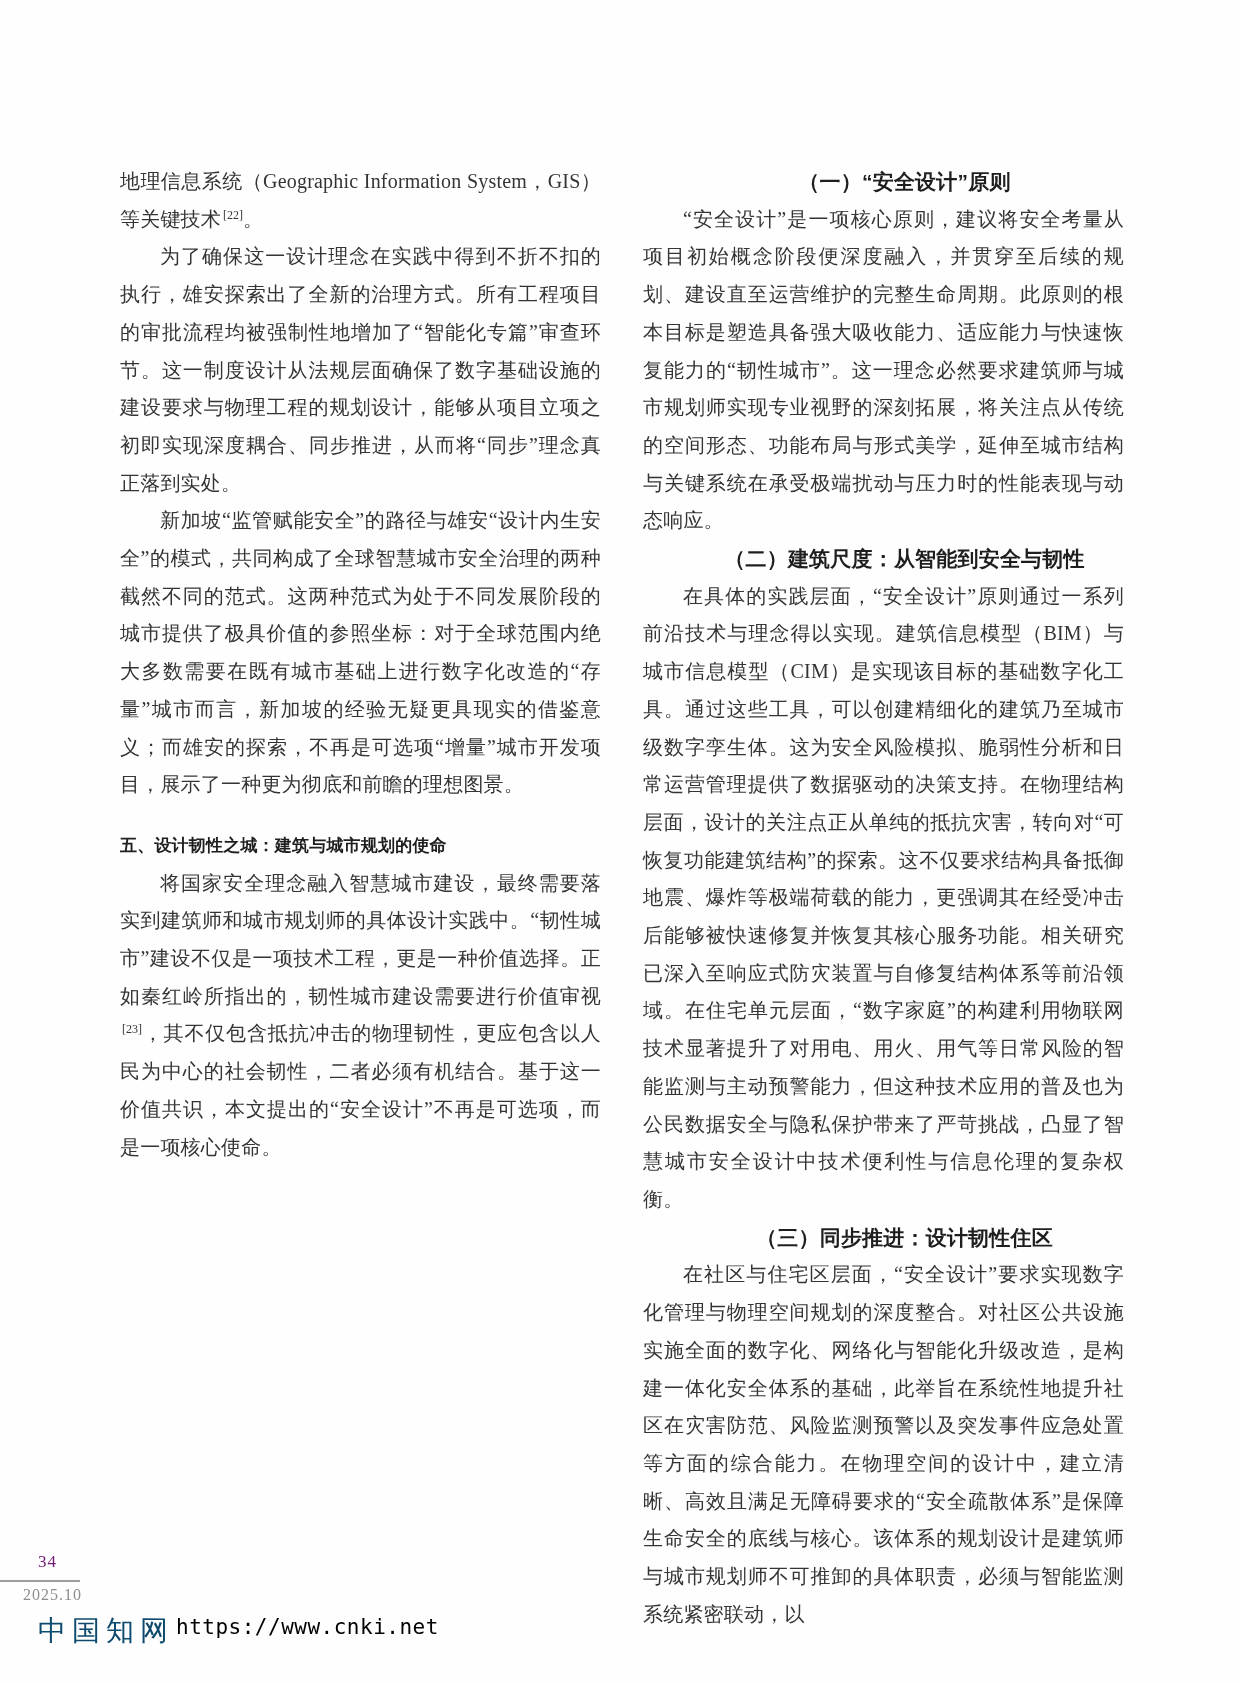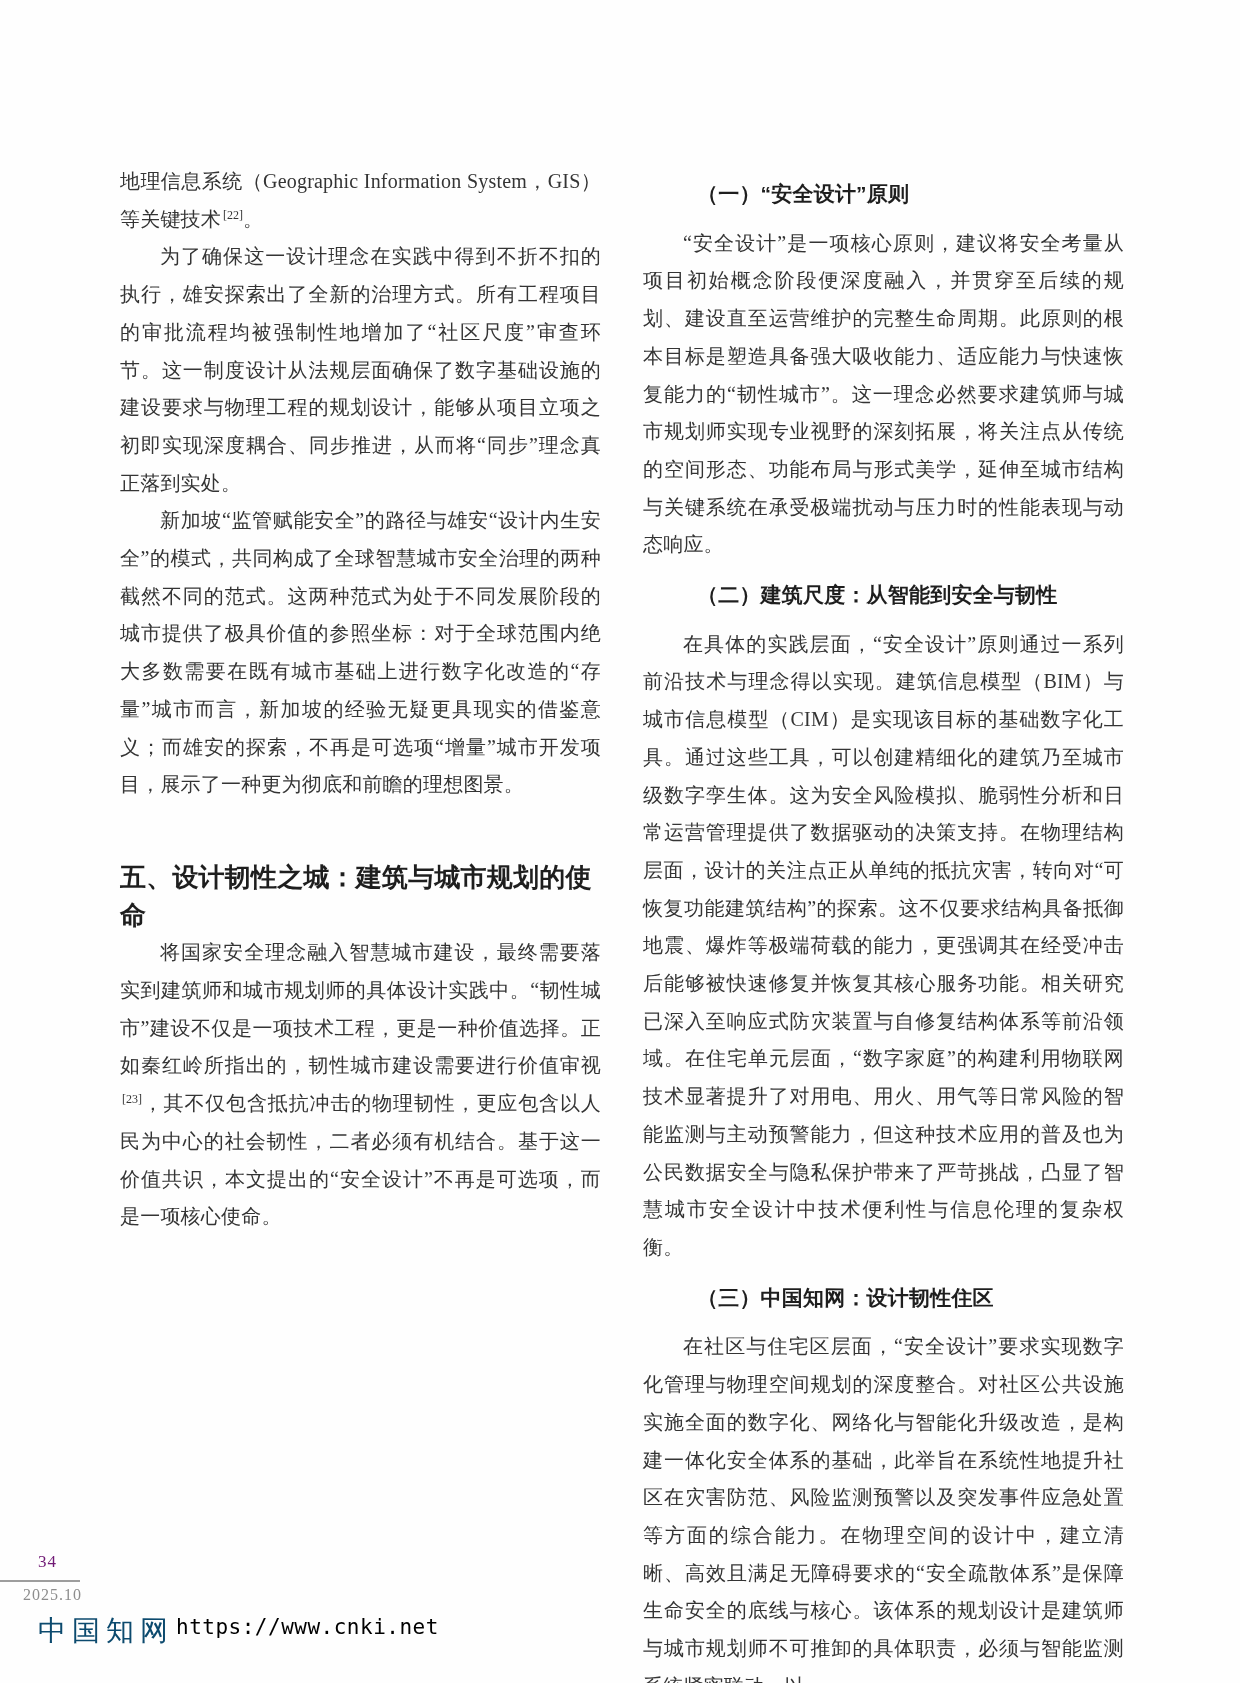--- a/index.html
+++ b/index.html
@@ -30,38 +30,38 @@
     letter-spacing: 0.2px;
   }
   .col-left  { left: 120px; }
   .col-right { left: 643px; }
   .col p {
     margin: 0;
     text-indent: 2em;
   }
   .col p.no-indent { text-indent: 0; }
   .section-heading {
-    margin: 55px 0 0 0;
+    margin: 23px 0 0 0;
     font-family: "Liberation Sans", "DejaVu Sans", sans-serif;
     font-weight: 700;
-    font-size: 26px;
+    font-size: 17px;
     line-height: 37.7px;
     color: #1e1e1e;
     text-indent: 0;
     text-align: left;
   }
   .sub-heading {
-    margin: 12px;
+    margin: 0;
     font-family: "Liberation Sans", "DejaVu Sans", sans-serif;
     font-weight: 700;
     font-size: 21px;
     line-height: 37.7px;
     color: #1e1e1e;
     text-indent: 2em;
-    text-align: left;
+    text-align: center;
   }
   sup.ref {
     font-size: 12px;
     line-height: 0;
     vertical-align: 7px;
     margin-left: 2px;
     letter-spacing: 0;
   }
   
   .page-number {
@@ -106,32 +106,32 @@
     letter-spacing: 0.5px;
   }
 </style>
 </head>
 <body>
 
 <div class="page">
 
   <div class="col col-left">
     <p class="no-indent"><span>地理信息系统（Geographic Information System，GIS）等关键技术</span><sup class="ref">[22]</sup><span>。</span></p>
-    <p>为了确保这一设计理念在实践中得到不折不扣的执行，雄安探索出了全新的治理方式。所有工程项目的审批流程均被强制性地增加了“社区尺度”审查环节。这一制度设计从法规层面确保了数字基础设施的建设要求与物理工程的规划设计，能够从项目立项之初即实现深度耦合、同步推进，从而将“同步”理念真正落到实处。</p>
+    <p>为了确保这一设计理念在实践中得到不折不扣的执行，雄安探索出了全新的治理方式。所有工程项目的审批流程均被强制性地增加了“智能化专篇”审查环节。这一制度设计从法规层面确保了数字基础设施的建设要求与物理工程的规划设计，能够从项目立项之初即实现深度耦合、同步推进，从而将“同步”理念真正落到实处。</p>
     <p>新加坡“监管赋能安全”的路径与雄安“设计内生安全”的模式，共同构成了全球智慧城市安全治理的两种截然不同的范式。这两种范式为处于不同发展阶段的城市提供了极具价值的参照坐标：对于全球范围内绝大多数需要在既有城市基础上进行数字化改造的“存量”城市而言，新加坡的经验无疑更具现实的借鉴意义；而雄安的探索，不再是可选项“增量”城市开发项目，展示了一种更为彻底和前瞻的理想图景。</p>
     <h2 class="section-heading">五、设计韧性之城：建筑与城市规划的使命</h2>
     <p><span>将国家安全理念融入智慧城市建设，最终需要落实到建筑师和城市规划师的具体设计实践中。“韧性城市”建设不仅是一项技术工程，更是一种价值选择。正如秦红岭所指出的，韧性城市建设需要进行价值审视</span><sup class="ref">[23]</sup><span>，其不仅包含抵抗冲击的物理韧性，更应包含以人民为中心的社会韧性，二者必须有机结合。基于这一价值共识，本文提出的“安全设计”不再是可选项，而是一项核心使命。</span></p>
   </div>
 
   <div class="col col-right">
     <h3 class="sub-heading">（一）“安全设计”原则</h3>
     <p>“安全设计”是一项核心原则，建议将安全考量从项目初始概念阶段便深度融入，并贯穿至后续的规划、建设直至运营维护的完整生命周期。此原则的根本目标是塑造具备强大吸收能力、适应能力与快速恢复能力的“韧性城市”。这一理念必然要求建筑师与城市规划师实现专业视野的深刻拓展，将关注点从传统的空间形态、功能布局与形式美学，延伸至城市结构与关键系统在承受极端扰动与压力时的性能表现与动态响应。</p>
     <h3 class="sub-heading">（二）建筑尺度：从智能到安全与韧性</h3>
     <p>在具体的实践层面，“安全设计”原则通过一系列前沿技术与理念得以实现。建筑信息模型（BIM）与城市信息模型（CIM）是实现该目标的基础数字化工具。通过这些工具，可以创建精细化的建筑乃至城市级数字孪生体。这为安全风险模拟、脆弱性分析和日常运营管理提供了数据驱动的决策支持。在物理结构层面，设计的关注点正从单纯的抵抗灾害，转向对“可恢复功能建筑结构”的探索。这不仅要求结构具备抵御地震、爆炸等极端荷载的能力，更强调其在经受冲击后能够被快速修复并恢复其核心服务功能。相关研究已深入至响应式防灾装置与自修复结构体系等前沿领域。在住宅单元层面，“数字家庭”的构建利用物联网技术显著提升了对用电、用火、用气等日常风险的智能监测与主动预警能力，但这种技术应用的普及也为公民数据安全与隐私保护带来了严苛挑战，凸显了智慧城市安全设计中技术便利性与信息伦理的复杂权衡。</p>
-    <h3 class="sub-heading">（三）中国知网：设计韧性住区</h3>
+    <h3 class="sub-heading">（三）同步推进：设计韧性住区</h3>
     <p>在社区与住宅区层面，“安全设计”要求实现数字化管理与物理空间规划的深度整合。对社区公共设施实施全面的数字化、网络化与智能化升级改造，是构建一体化安全体系的基础，此举旨在系统性地提升社区在灾害防范、风险监测预警以及突发事件应急处置等方面的综合能力。在物理空间的设计中，建立清晰、高效且满足无障碍要求的“安全疏散体系”是保障生命安全的底线与核心。该体系的规划设计是建筑师与城市规划师不可推卸的具体职责，必须与智能监测系统紧密联动，以</p>
   </div>
 
   <div class="page-number">34</div>
   <div class="footer-rule"></div>
   <div class="issue-date">2025.10</div>
   <div class="watermark-cn">中国知网</div>
   <div class="watermark-url">https://www.cnki.net</div>
 
 </div>

